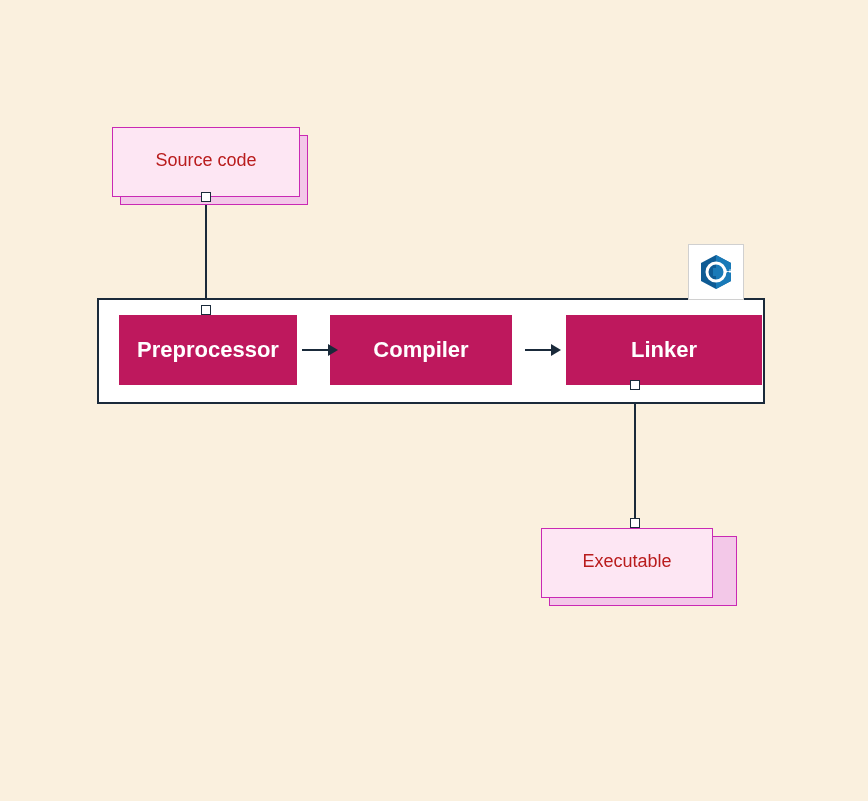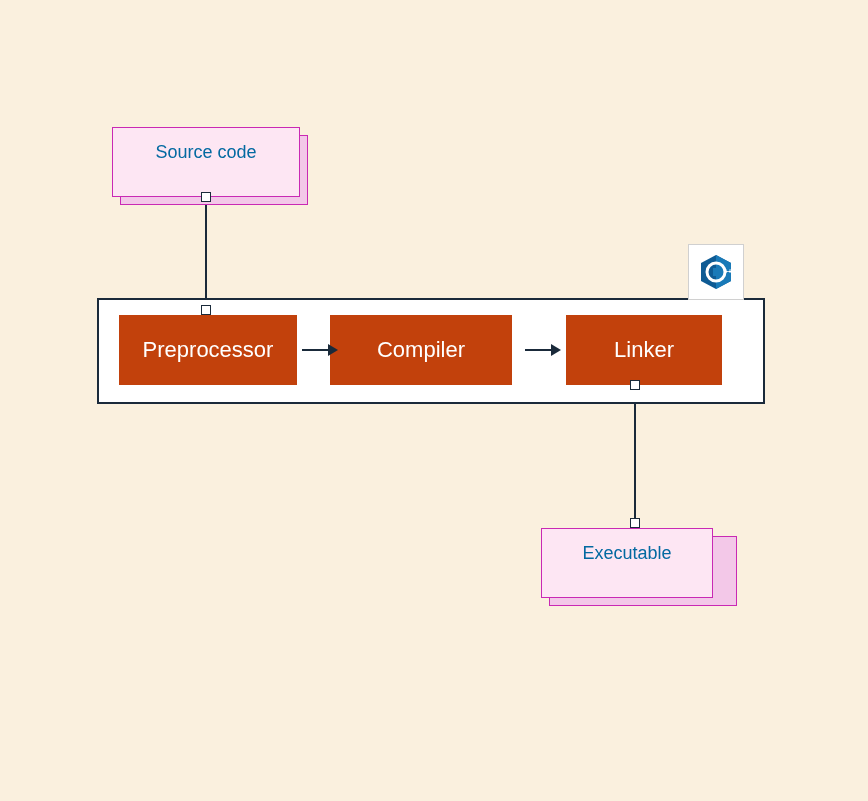--- a/index.html
+++ b/index.html
@@ -9,44 +9,44 @@
     background: #faf0de;
     font-family: -apple-system, BlinkMacSystemFont, "Segoe UI", Arial, sans-serif;
     position: relative;
     overflow: hidden;
   }
   .pink-box {
     position: absolute;
     background: #fde6f3;
     border: 1.5px solid #c929b4;
     text-align: center;
-    padding: 12px 20px;
+    padding: 20px 20px;
     font-size: 18px;
-    color: #0369a1;
+    color: #b91c1c;
     line-height: 1.35;
     z-index: 3;
   }
   .pink-shadow {
     position: absolute;
     background: #f3c8e8;
     border: 1.5px solid #c929b4;
     z-index: 2;
   }
   .container {
     position: absolute;
     background: #ffffff;
     border: 2px solid #1a2a3a;
     z-index: 2;
   }
   .blue-box {
     position: absolute;
-    background: #c2410c;
+    background: #be185d;
     color: #ffffff;
     font-size: 22px;
-    font-weight: 400;
+    font-weight: 700;
     display: flex;
     align-items: center;
     justify-content: center;
     z-index: 3;
   }
   .arrow {
     position: absolute;
     z-index: 4;
   }
   .connector-line {
@@ -109,21 +109,21 @@
 
 <div class="blue-box" style="left:330px; top:315px; width:182px; height:70px;">
   <span>Compiler</span>
 </div>
 
 <svg class="arrow" style="left:523px; top:342px;" width="40" height="16" viewBox="0 0 40 16">
   <line x1="2" y1="8" x2="30" y2="8" stroke="#1a2a3a" stroke-width="2"></line>
   <polygon points="28,2 38,8 28,14" fill="#1a2a3a"></polygon>
 </svg>
 
-<div class="blue-box" style="left:566px; top:315px; width:156px; height:70px;">
+<div class="blue-box" style="left:566px; top:315px; width:196px; height:70px;">
   <span>Linker</span>
 </div>
 
 <div class="connector-square" style="left:630px; top:380px;"></div>
 <div class="connector-line" style="left:634px; top:390px; width:2px; height:133px;"></div>
 <div class="connector-square" style="left:630px; top:518px;"></div>
 
 <div class="pink-shadow" style="left:549px; top:536px; width:188px; height:70px;"></div>
 <div class="pink-box" style="left:541px; top:528px; width:172px; height:70px;">
   <div>Executable</div>

